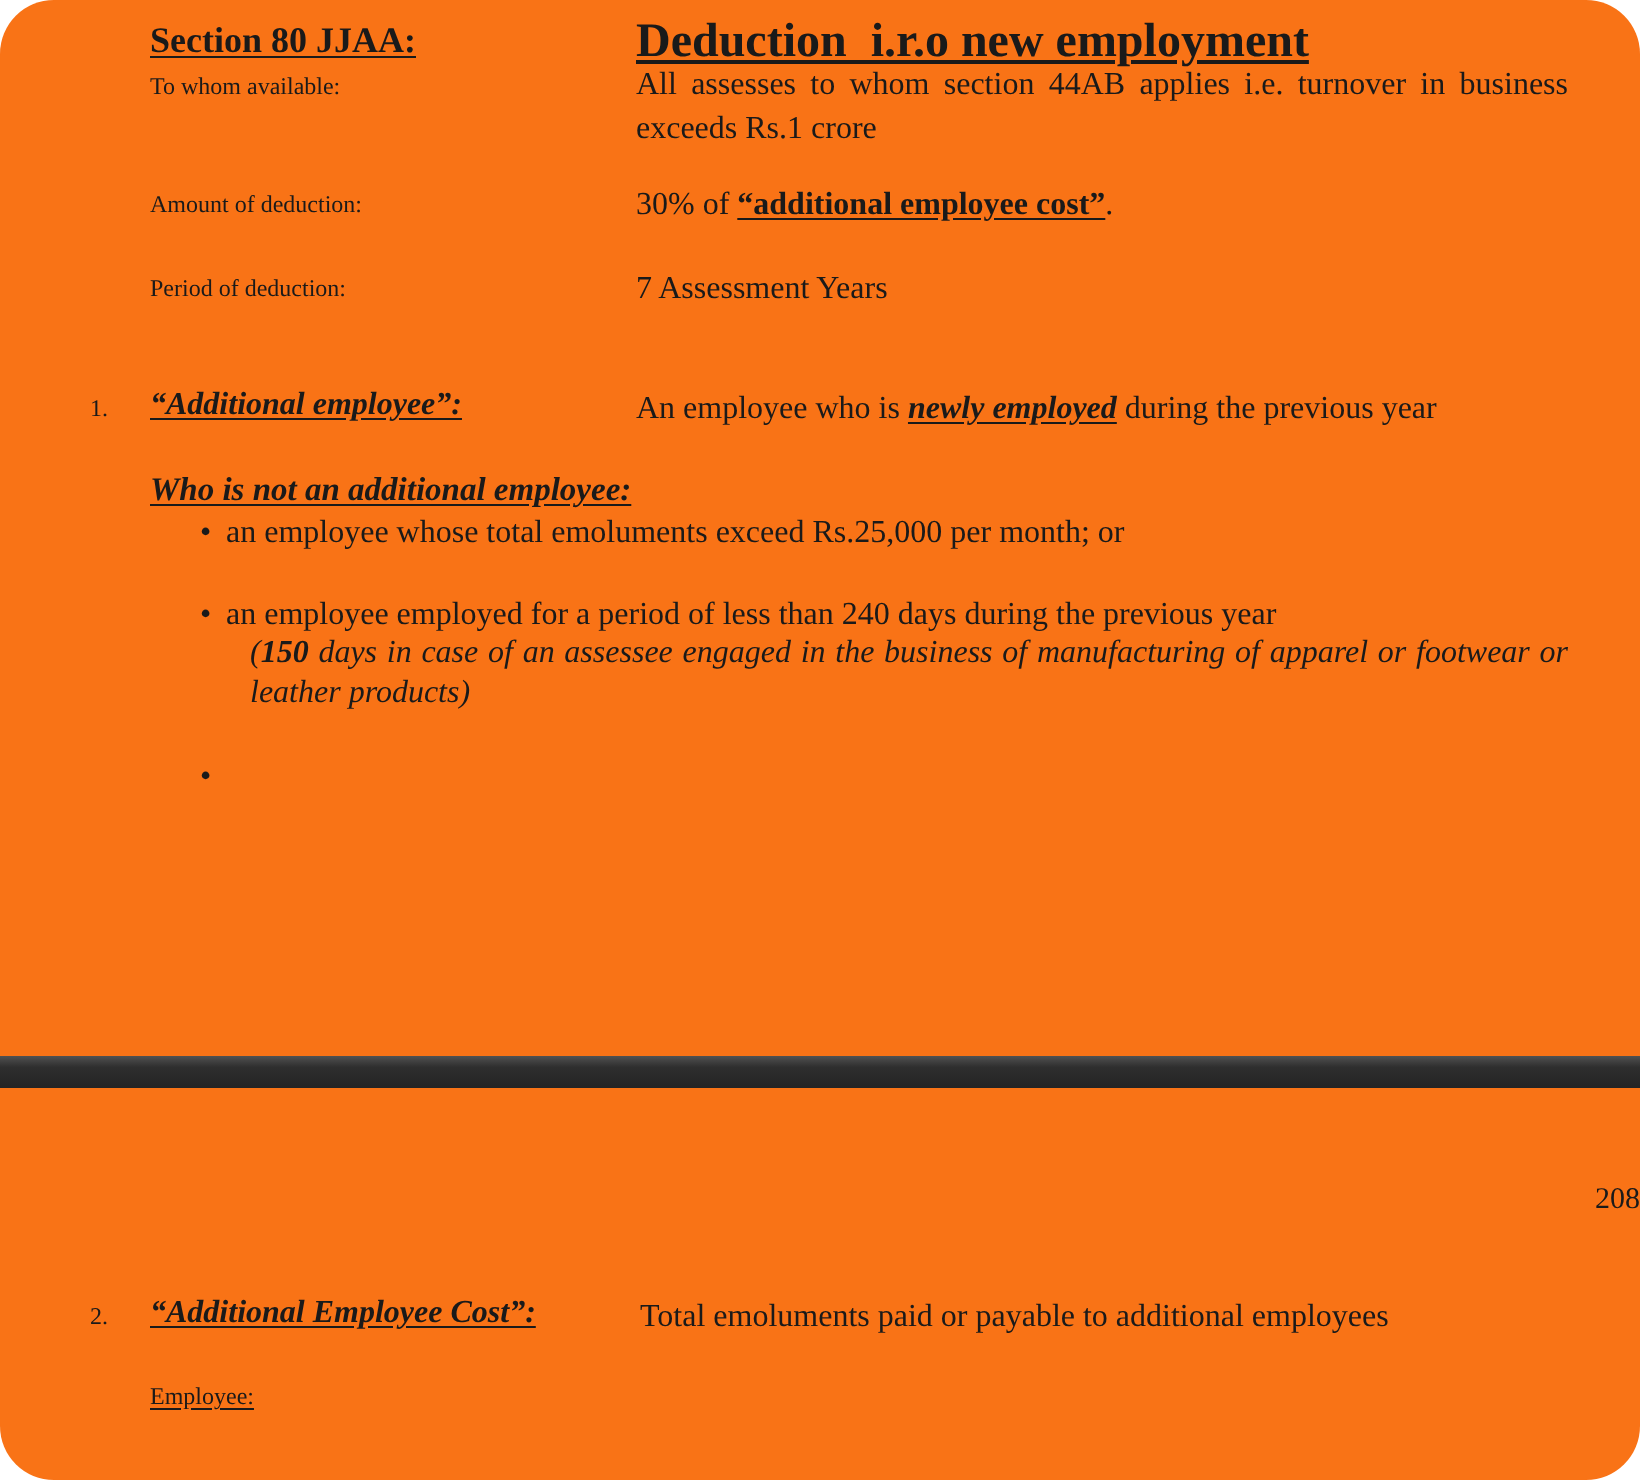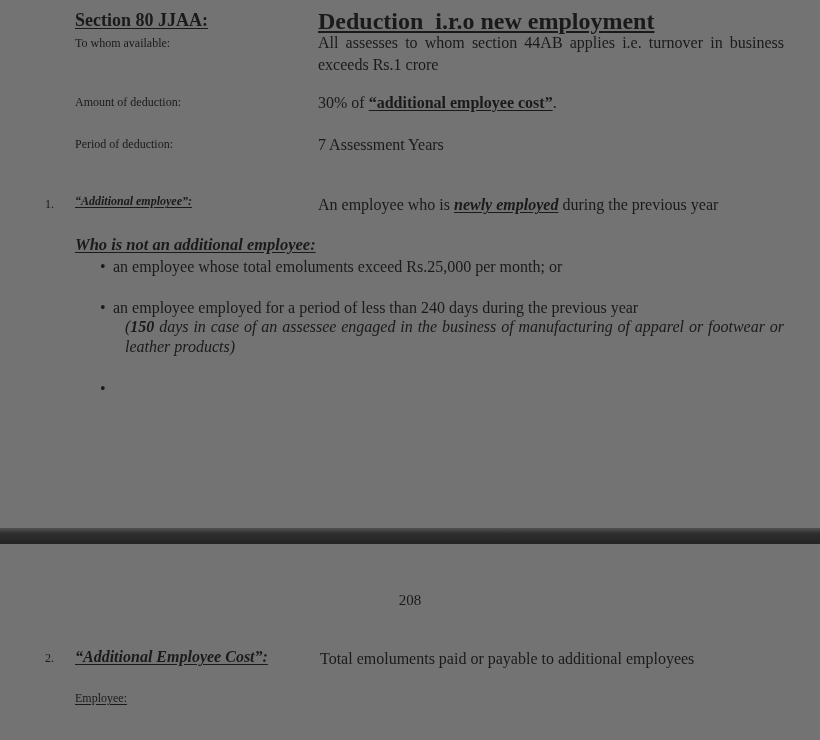--- a/index.html
+++ b/index.html
@@ -5,22 +5,23 @@
   * { margin: 0; padding: 0; box-sizing: border-box; }
   html, body { background: #ffffff; }
   body {
     width: 820px; height: 740px;
     font-family: "Liberation Serif", "DejaVu Serif", serif;
     color: #1a1a1a;
   }
   .page {
     position: relative;
     width: 820px; height: 740px;
-    background: #737373;
+    background: #f97316;
     overflow: hidden;
+    border-radius: 27px;
   }
   .abs { position: absolute; }
   .b { font-weight: bold; }
   .i { font-style: italic; }
   .u { text-decoration: underline; text-underline-offset: 2px; }
   .t16 { font-size: 16px; line-height: 22px; }
   .label { font-weight: normal; font-size: 12px; line-height: 21px; }
   .justify { text-align: justify; }
   .prewrap { white-space: pre-wrap; }
 
@@ -30,39 +31,39 @@
   .row-avail-l { left: 75px;  top: 33px;  }
   .row-avail-v { left: 318px; top: 32px;  width: 466px; }
 
   .row-amt-l   { left: 75px;  top: 92px;  }
   .row-amt-v   { left: 318px; top: 92px;  }
 
   .row-per-l   { left: 75px;  top: 134px; }
   .row-per-v   { left: 318px; top: 134px; }
 
   .item1-num   { left: 45px;  top: 194px; }
-  .item1-term  { left: 75px;  top: 194px; font-size: 12px; text-align: right; }
+  .item1-term  { left: 75px;  top: 194px; font-size: 16px; text-align: right; }
   .item1-desc  { left: 318px; top: 194px; width: 470px; }
 
   .excl-hdr    { left: 75px;  top: 235px; font-size: 16.5px; }
 
   .bullet1     { left: 100px; top: 256px; width: 690px; }
   .bullet2     { left: 100px; top: 297px; width: 690px; }
   .b2-note     { left: 125px; top: 317px; width: 659px; line-height: 20px; }
   .bullet3     { left: 100px; top: 378px; width: 690px; }
 
   .bullet-row { display: flex; }
   .bullet-glyph { width: 13px; flex: 0 0 13px; }
 
   .divider {
     left: 0; top: 528px; width: 820px; height: 16px;
     background: linear-gradient(to bottom, #515151 0%, #2e2e2e 35%, #242424 100%);
   }
 
-  .page-num { left: 0; top: 592px; width: 820px; text-align: center; font-size: 15px; }
+  .page-num { left: 0; top: 592px; width: 820px; text-align: right; font-size: 15px; }
 
   .item2-num   { left: 45px;  top: 648px; }
   .item2-term  { left: 75px;  top: 648px; font-size: 16px; }
   .item2-desc  { left: 320px; top: 648px; width: 466px; }
 
   .cond-l      { left: 75px;  top: 688px; }
   .cond-v      { left: 320px; top: 687px; width: 464px; }
 </style>
 </head>
 <body>

